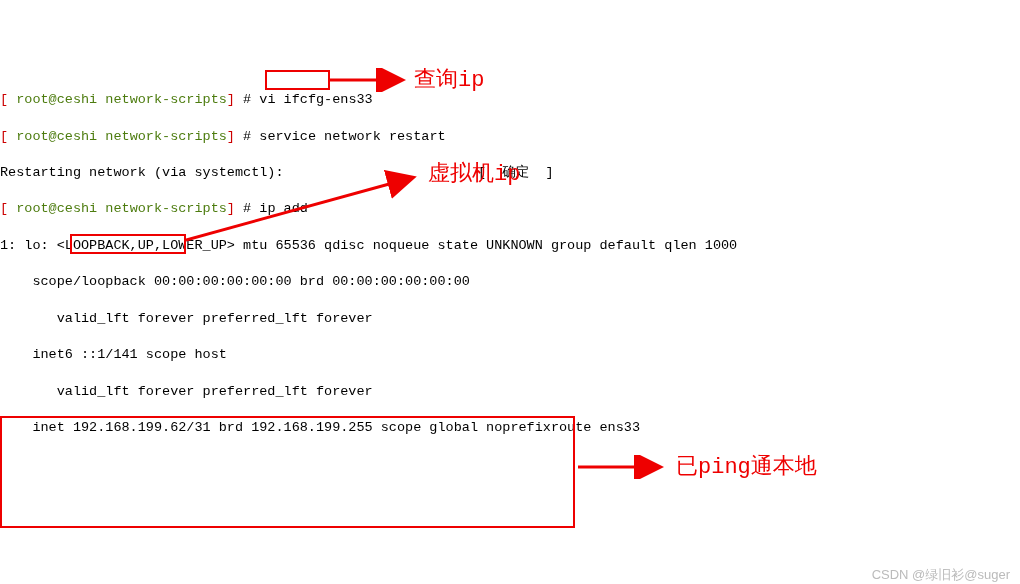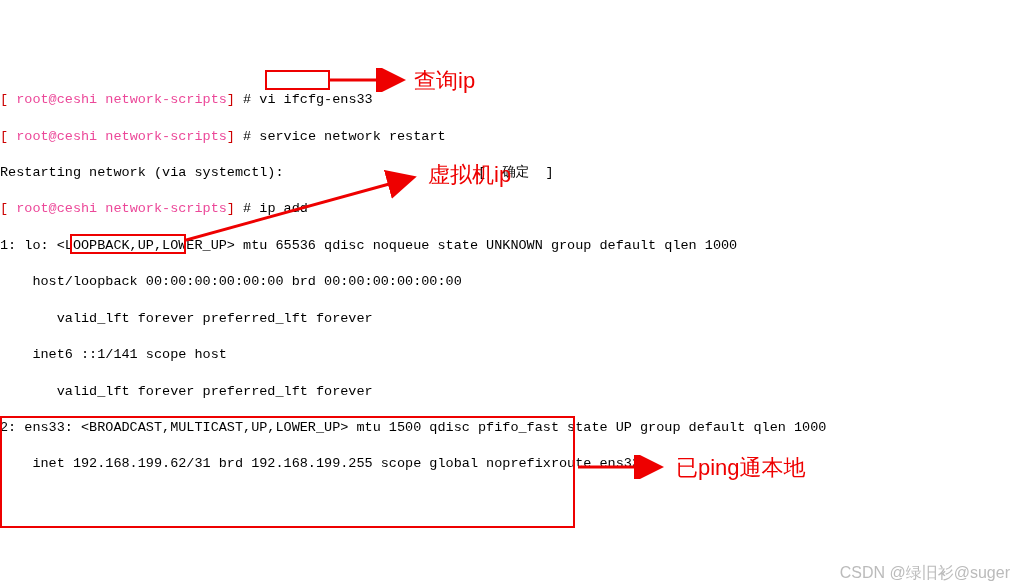--- a/index.html
+++ b/index.html
@@ -14,64 +14,63 @@
       overflow: hidden;
       position: relative;
       white-space: pre;
     }
     .terminal {
       position: relative;
       padding: 0;
     }
     .line { white-space: pre; }
     .prompt-open { color: #c00; }
-    .prompt-text { color: #ec4899; }
+    .prompt-text { color: #4d7c0f; }
     .prompt-close { color: #c00; }
     .ok { color: #000000; }
     .red-box {
       position: absolute;
       border: 2px solid #e00;
       pointer-events: none;
     }
     .red-arrow {
       position: absolute;
       pointer-events: none;
     }
     .red-label {
       position: absolute;
       color: #e00;
-      font-family: Liberation Sans, sans-serif;
+      font-family: Liberation Mono, monospace;
       font-size: 22px;
       pointer-events: none;
     }
     .watermark {
       position: absolute;
       right: 10px;
       bottom: 0px;
       color: #bbb;
       font-family: sans-serif;
-      font-size: 16px;
+      font-size: 13px;
     }
   </style>
 </head>
 <body>
 
 
 
 <div class="terminal">
 <div class="line"><span class="prompt-open">[</span><span class="prompt-text"> root@ceshi network-scripts</span><span class="prompt-close">]</span><span> # </span><span>vi ifcfg-ens33</span></div>
 <div class="line"><span class="prompt-open">[</span><span class="prompt-text"> root@ceshi network-scripts</span><span class="prompt-close">]</span><span> # </span><span>service network restart</span></div>
 <div class="line"><span>Restarting network (via systemctl):                        [  </span><span class="ok">确定</span><span>  ]</span></div>
 <div class="line"><span class="prompt-open">[</span><span class="prompt-text"> root@ceshi network-scripts</span><span class="prompt-close">]</span><span> # </span><span>ip add</span></div>
 <div class="line">1: lo: &lt;LOOPBACK,UP,LOWER_UP&gt; mtu 65536 qdisc noqueue state UNKNOWN group default qlen 1000</div>
-<div class="line">    host/loopback 00:00:00:00:00:00 brd 00:00:00:00:00:00</div>
+<div class="line">    scope/loopback 00:00:00:00:00:00 brd 00:00:00:00:00:00</div>
 <div class="line">       valid_lft forever preferred_lft forever</div>
 <div class="line">    inet6 ::1/141 scope host </div>
 <div class="line">       valid_lft forever preferred_lft forever</div>
-<div class="line">2: ens33: &lt;BROADCAST,MULTICAST,UP,LOWER_UP&gt; mtu 1500 qdisc pfifo_fast state UP group default qlen 1000</div>
 <div class="line">    inet 192.168.199.62/31 brd 192.168.199.255 scope global noprefixroute ens33</div>
 
 
 
 
 
 
 
 
 

